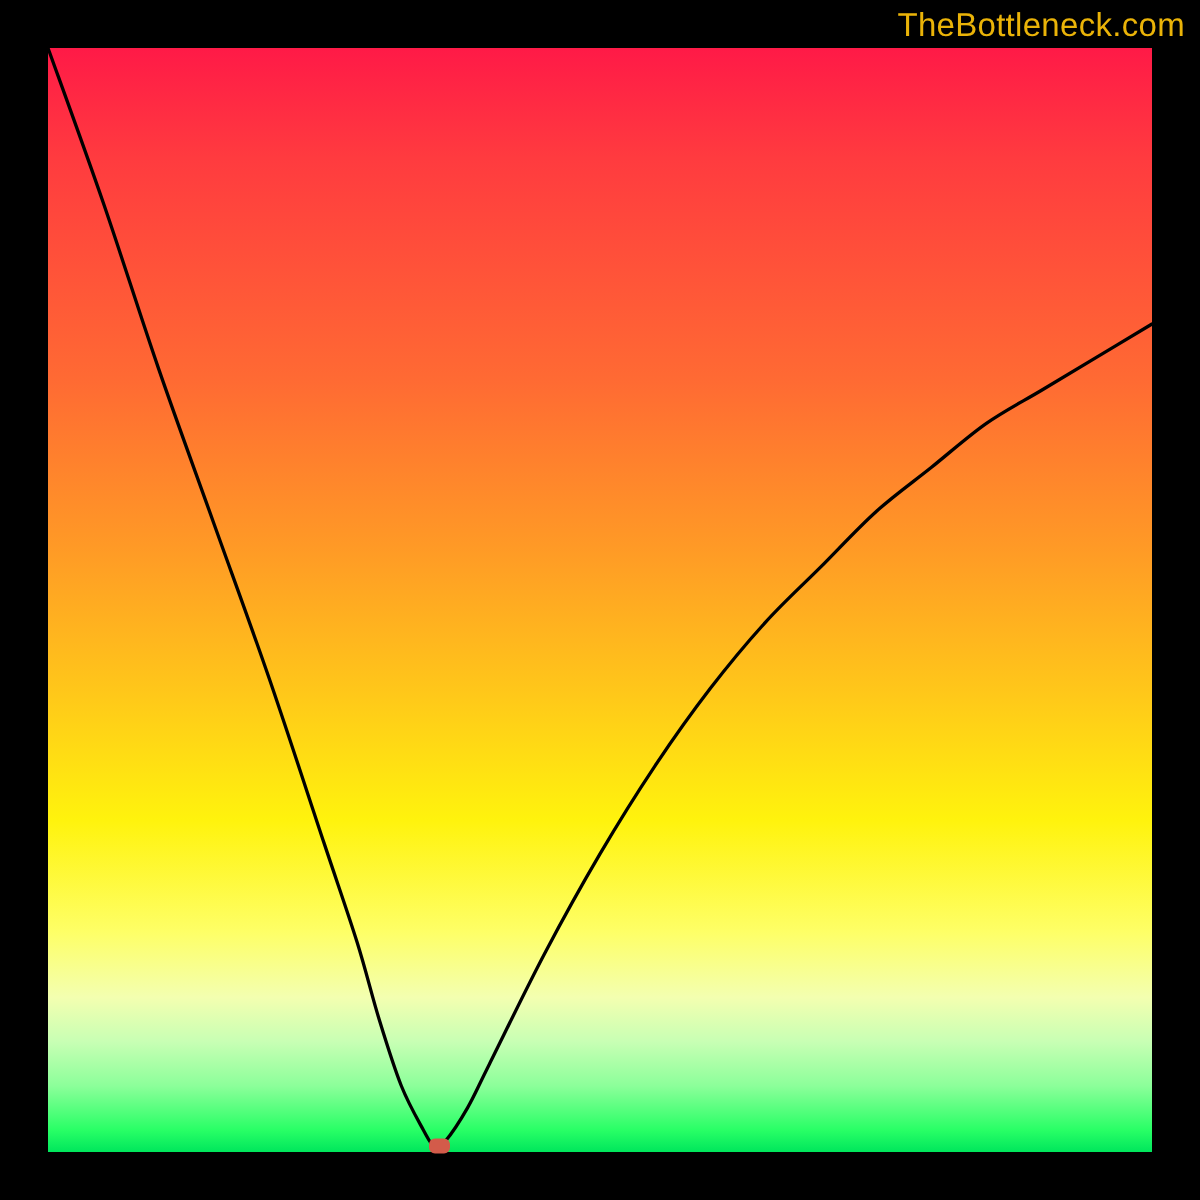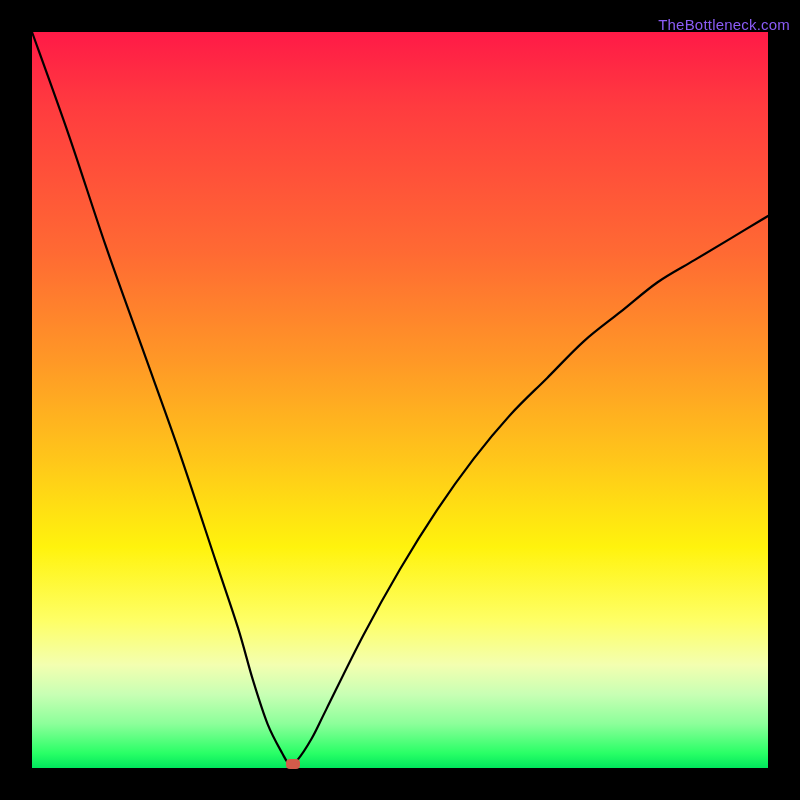--- a/index.html
+++ b/index.html
@@ -37,25 +37,25 @@
       #feff66 80%,
       #f3ffb0 86%,
       #c8ffb4 90%,
       #8cff9a 94%,
       #29ff66 98%,
       #00e65c 100%
     );
   }
   .watermark {
     position: absolute;
-    top: 16px;
+    top: 4px;
     right: 10px;
-    font-size: 15px;
+    font-size: 22px;
     font-weight: 500;
-    color: #8b5cf6;
+    color: #eab308;
     letter-spacing: 0.2px;
     user-select: none;
   }
   svg.curve {
     position: absolute;
     top: 0;
     left: 0;
     width: 736px;
     height: 736px;
     overflow: visible;

